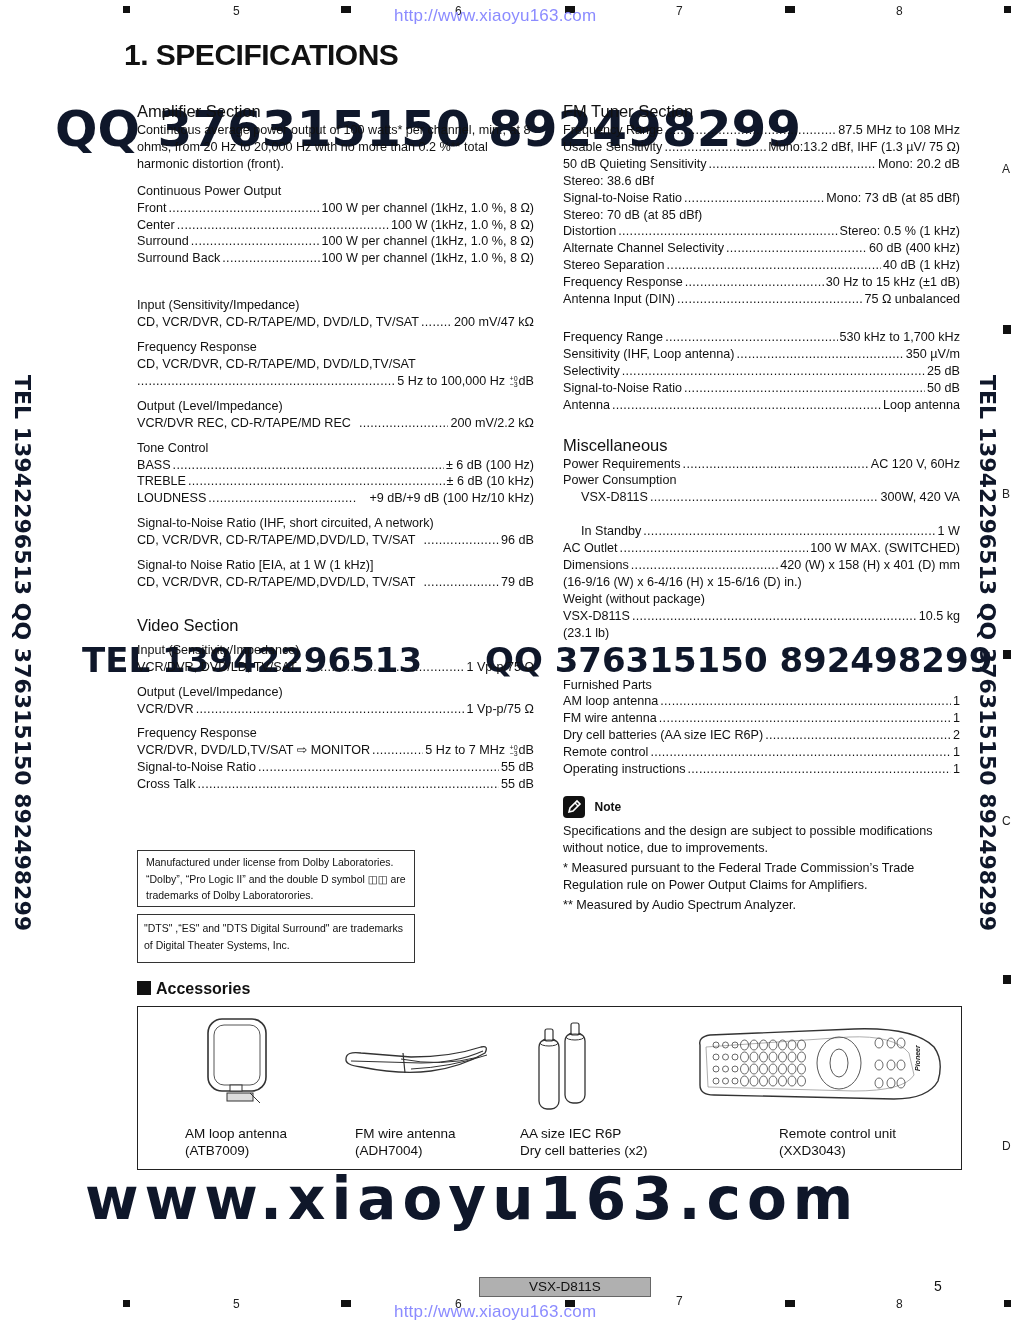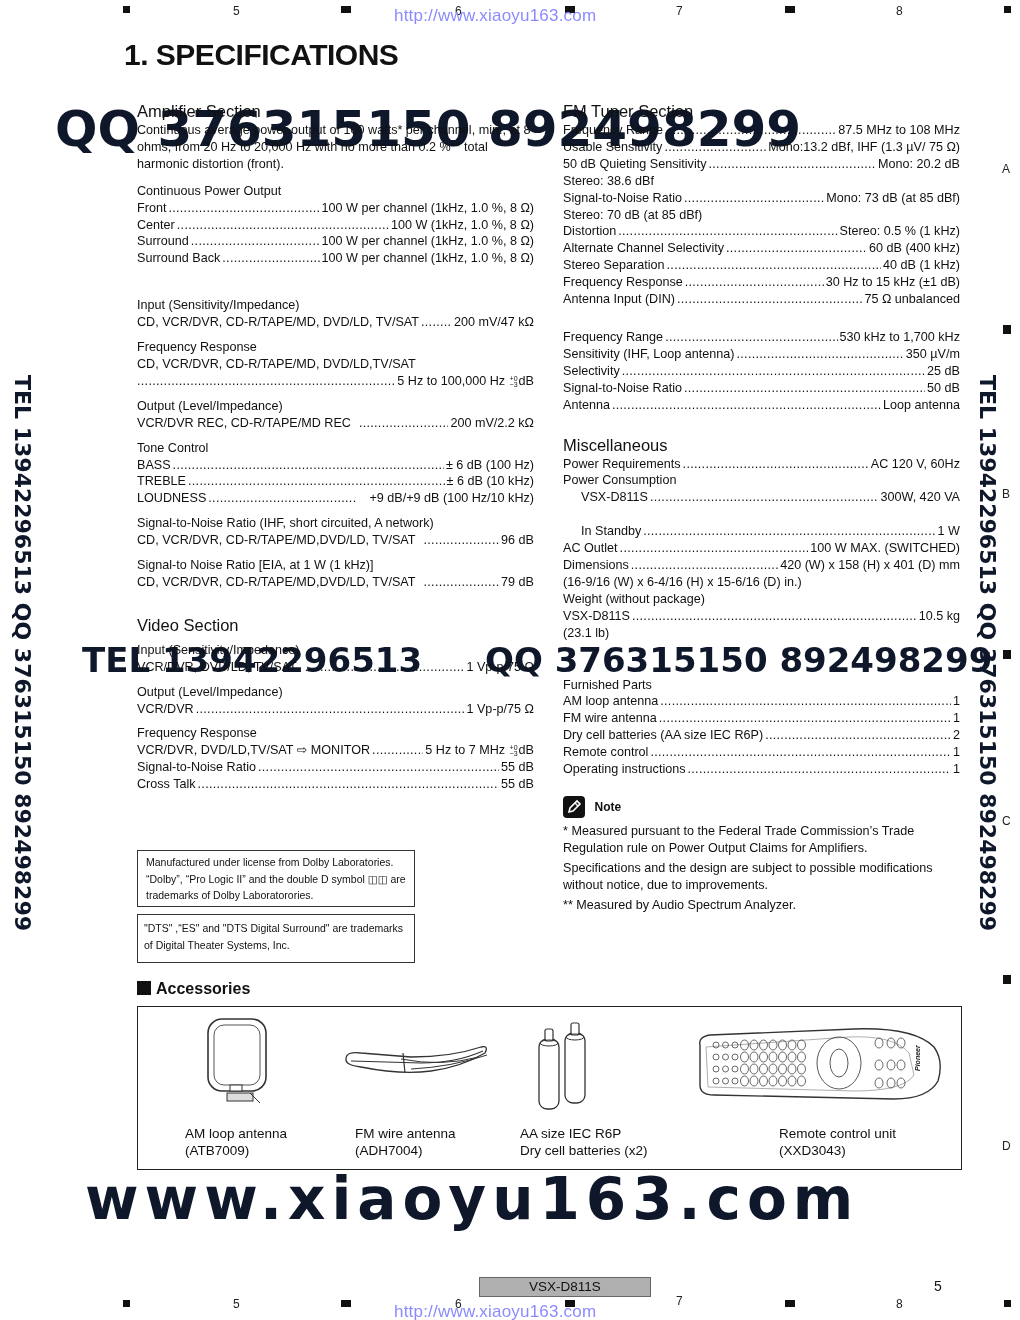--- a/index.html
+++ b/index.html
@@ -347,22 +347,22 @@
   <div style="margin-top:18px;">
     <div style="margin-bottom:5px;">
       <span class="note-icon">
         <svg width="22" height="22" viewBox="0 0 22 22">
             <path d="M6 16 L7 12 L14 5 L17 8 L10 15 Z" fill="none" stroke="#fff" stroke-width="1.6"></path>
             <line x1="12" y1="7" x2="15" y2="10" stroke="#fff" stroke-width="1.2"></line>
           </svg>
       </span>
       <span style="font-weight:bold;font-size:12px;margin-left:6px;vertical-align:middle;">Note</span>
     </div>
+    <div style="margin-bottom:3px;">Specifications and the design are subject to possible modifications without notice, due to improvements.</div>
     <div style="margin-bottom:3px;">*  Measured pursuant to the Federal Trade Commission’s Trade Regulation rule on Power Output Claims for Amplifiers.</div>
-    <div style="margin-bottom:3px;">Specifications and the design are subject to possible modifications without notice, due to improvements.</div>
     <div>**  Measured by Audio Spectrum Analyzer.</div>
   </div>
 </div>
 
 <div class="abs acc-h"><span class="acc-sq"></span><span>Accessories</span></div>
 <div class="abs acc-box">
 
   <svg class="abs" style="left:66px;top:8px;" width="70" height="90" viewBox="0 0 70 90">
     <rect x="4" y="4" width="58" height="72" rx="14" fill="none" stroke="#333" stroke-width="1.6"></rect>
     <rect x="10" y="10" width="46" height="60" rx="10" fill="none" stroke="#555" stroke-width="1"></rect>

